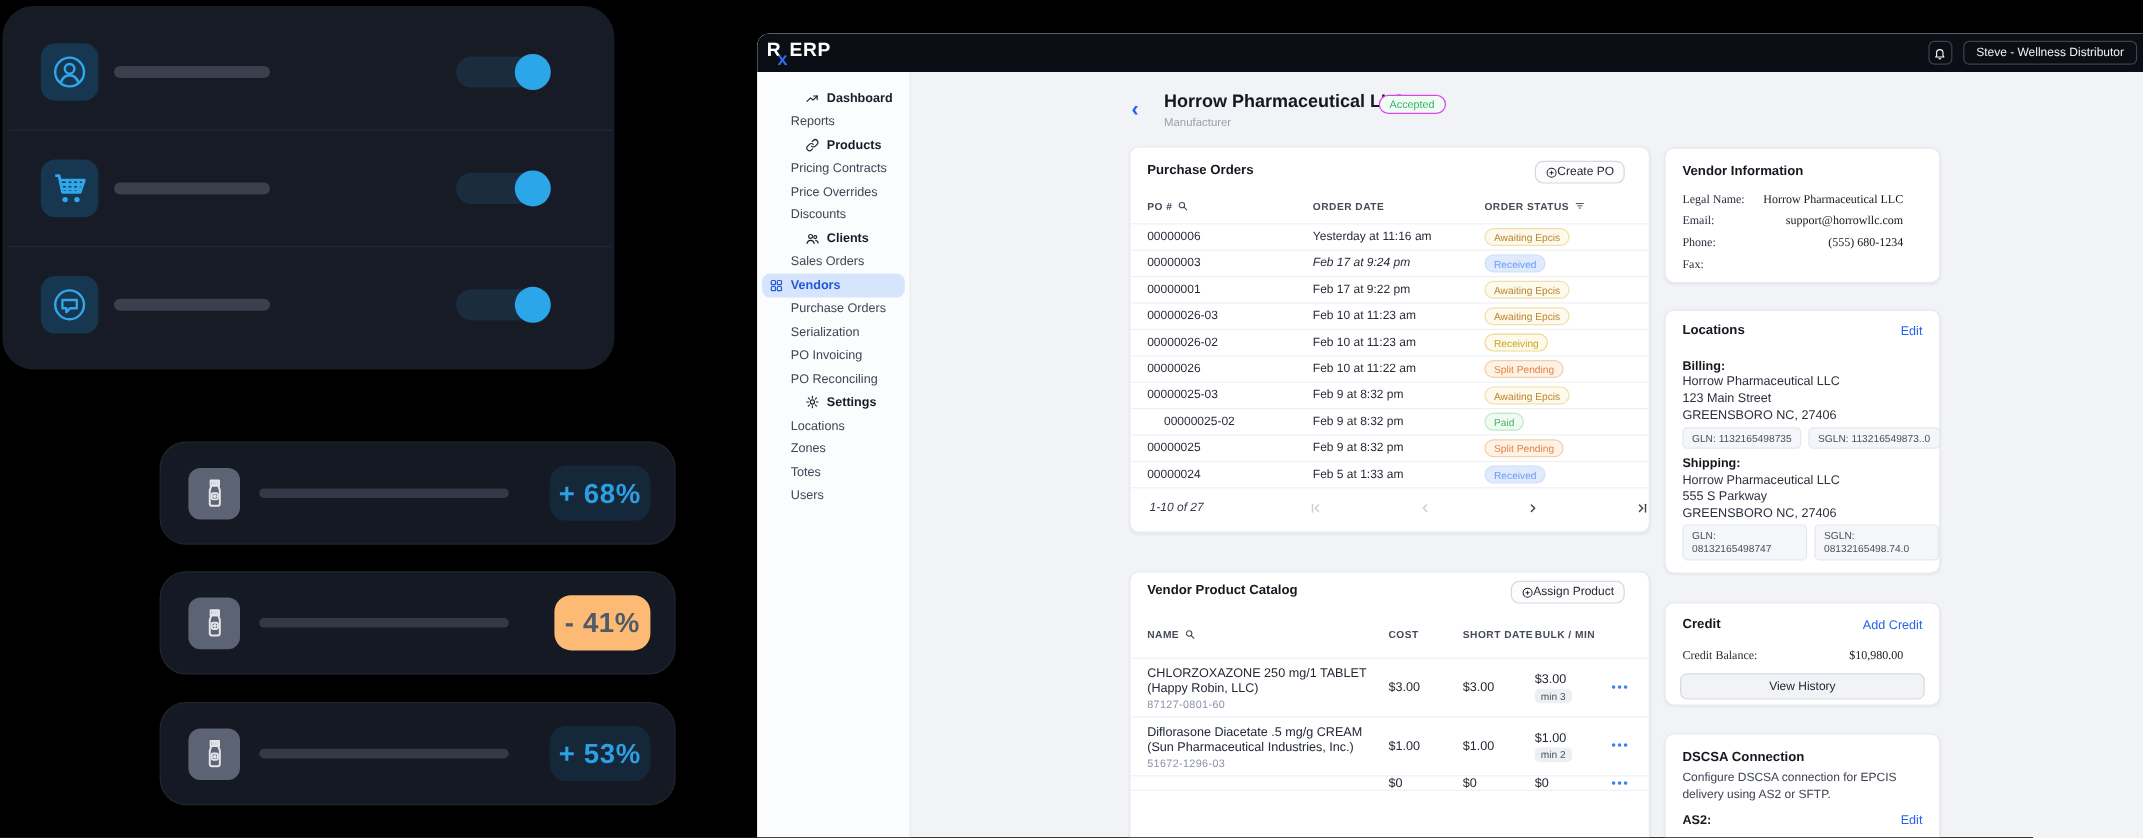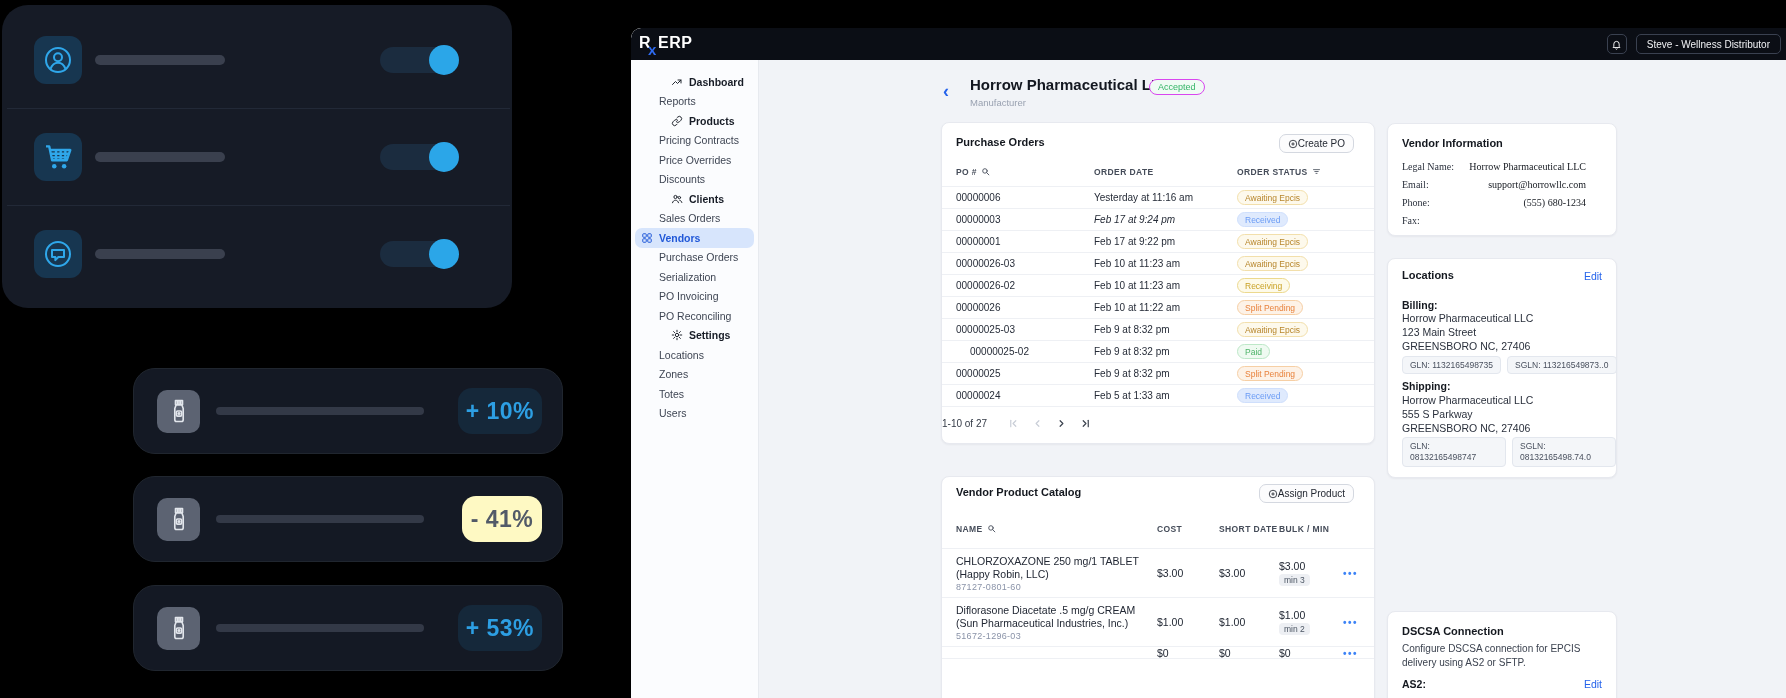--- a/index.html
+++ b/index.html
@@ -22,21 +22,21 @@
   .stat-card{position:absolute;left:133px;width:430px;height:86px;background:#141924;border:1px solid #20262f;
              border-radius:22px;display:flex;align-items:center;padding:0 20px 0 23px;box-sizing:border-box;}
   .stat-card.s0{top:368px}.stat-card.s1{top:476px}.stat-card.s2{top:585px}
   .s-tile{width:43px;height:43px;border-radius:10px;background:#5c6372;color:#e2e6ec;
           display:flex;align-items:center;justify-content:center;flex:0 0 auto;}
   .s-tile svg{width:28px;height:28px;}
   .s-bar{width:208px;height:8px;border-radius:4px;background:#333947;margin-left:16px;}
   .s-badge{margin-left:auto;min-width:80px;height:46px;border-radius:14px;display:flex;align-items:center;
            justify-content:center;font-size:23px;font-weight:600;letter-spacing:.5px;box-sizing:border-box;padding:0 8px;}
   .s-badge.positive{background:#15283a;color:#2d9fe3;}
-  .s-badge.negative{background:#fef9c3;color:#525a68;}
+  .s-badge.negative{background:#fdba74;color:#525a68;}
 
   
   .app{position:absolute;left:631px;top:28px;width:1155px;height:670px;background:#f1f3f7;
        border-top-left-radius:10px;overflow:hidden;}
   .topbar{position:absolute;top:0;left:0;right:0;height:32px;background:#0b0e15;display:flex;align-items:center;
           padding:0 5px 0 8px;box-sizing:border-box;border-top-left-radius:10px;}
   .logo{position:relative;width:52px;height:26px;color:#fff;}
   .logo .p1{position:absolute;left:0;top:3px;font-size:16px;font-weight:800;}
   .logo .p2{position:absolute;left:9px;top:10px;font-size:15px;font-weight:800;color:#2f6bf0;}
   .logo .p3{position:absolute;left:19px;top:3px;font-size:16px;font-weight:800;letter-spacing:.5px;}
@@ -75,22 +75,22 @@
   .po-card .btn{right:20px;top:11px;}
   .th-row{position:absolute;left:0;right:0;height:16px;font-size:8.5px;font-weight:700;color:#454c59;letter-spacing:.4px;}
   .po-card .th-row{top:44px;}
   .th{position:absolute;display:flex;align-items:flex-start;gap:4px;height:16px;cursor:pointer;}
   .th .icon svg{width:9px;height:9px;}
   .po-c1{left:14px}.po-c2{left:152px}.po-c3{left:295px}
   .po-rows{position:absolute;left:0;right:0;top:63px;border-top:1px solid #eef0f4;}
   .po-row{position:relative;height:21px;border-bottom:1px solid #eef0f4;cursor:pointer;}
   .po-row .cell{position:absolute;top:5px;font-size:10px;color:#262c38;}
   .pill{position:absolute;top:3px;font-size:8.5px;padding:1.5px 7px;border-radius:999px;border:1px solid;line-height:10px;}
-  .pagination{position:absolute;left:0;right:0;top:292px;height:16px;display:flex;align-items:center;
-              justify-content:flex-start;gap:13px;font-size:10px;color:#333a46;}
+  .pagination{position:absolute;left:16px;right:0;top:292px;height:16px;display:flex;align-items:center;
+              justify-content:space-between;gap:13px;font-size:10px;color:#333a46;font-style:italic;}
   .pagination .label{margin-right:8px;}
   .pg-icon{cursor:pointer;}
   .pg-icon svg{width:11px;height:11px;}
   .pg-icon.disabled{color:#c9ced7;}
   .pg-icon.enabled{color:#3c434f;}
 
   .cat-card{left:182px;top:416px;width:434px;height:300px;}
   .cat-card .btn{right:20px;top:7px;}
   .cat-card .card-title{top:10px;}
   .cat-card .th-row{top:47px;text-decoration:underline;}
@@ -185,21 +185,21 @@
             <svg viewBox="0 0 24 24" fill="none" stroke="currentColor" stroke-width="1.4" stroke-linejoin="round">
               <rect x="9" y="3" width="6" height="3.6"></rect>
               <path d="M10.5 3v3.6M12 3v3.6M13.5 3v3.6"></path>
               <path d="M9.6 6.6h4.8l1.2 3.2v9.7a1.5 1.5 0 0 1-1.5 1.5H9.9a1.5 1.5 0 0 1-1.5-1.5V9.8z"></path>
               <rect x="9.8" y="12" width="4.4" height="4.4" rx="1"></rect>
               <path d="M12 12.9v2.6M10.7 14.2h2.6"></path>
             </svg>
           </span>
         </div>
         <div class="s-bar"></div>
-        <div class="s-badge positive">+ 10%</div>
+        <div class="s-badge positive">+ 68%</div>
       </div>
       <div class="stat-card s1">
         <div class="s-tile">
           <span class="icon">
             <svg viewBox="0 0 24 24" fill="none" stroke="currentColor" stroke-width="1.4" stroke-linejoin="round">
               <rect x="9" y="3" width="6" height="3.6"></rect>
               <path d="M10.5 3v3.6M12 3v3.6M13.5 3v3.6"></path>
               <path d="M9.6 6.6h4.8l1.2 3.2v9.7a1.5 1.5 0 0 1-1.5 1.5H9.9a1.5 1.5 0 0 1-1.5-1.5V9.8z"></path>
               <rect x="9.8" y="12" width="4.4" height="4.4" rx="1"></rect>
               <path d="M12 12.9v2.6M10.7 14.2h2.6"></path>
@@ -552,20 +552,29 @@
         <div class="loc-h" style="top:121px">Shipping:</div>
         <div class="loc-l" style="top:135px">Horrow Pharmaceutical LLC</div>
         <div class="loc-l" style="top:149px">555 S Parkway</div>
         <div class="loc-l" style="top:163px">GREENSBORO NC, 27406</div>
         <div class="chips" style="top:178px">
           <span class="chip two"><span>GLN:</span><br><span>08132165498747</span></span>
           <span class="chip two"><span>SGLN:</span><br><span>08132165498.74.0</span></span>
         </div>
       </div>
 
+      <div class="card credit-card">
+        <div class="card-title" style="top:12px">Credit</div>
+        <div class="edit-link" style="top:12px">Add Credit</div>
+        <div class="kv" style="top:38px">
+          <span>Credit Balance:</span>
+          <span class="v">$10,980.00</span>
+        </div>
+        <div class="history-btn">View History</div>
+      </div>
 
       <div class="card dscsa-card">
         <div class="card-title" style="top:14px">DSCSA Connection</div>
         <div class="dscsa-desc">Configure DSCSA connection for EPCIS delivery using AS2 or SFTP.</div>
         <div class="as2">AS2:</div>
         <div class="edit-link" style="top:66px">Edit</div>
       </div>
 
     </div>
   </div>

